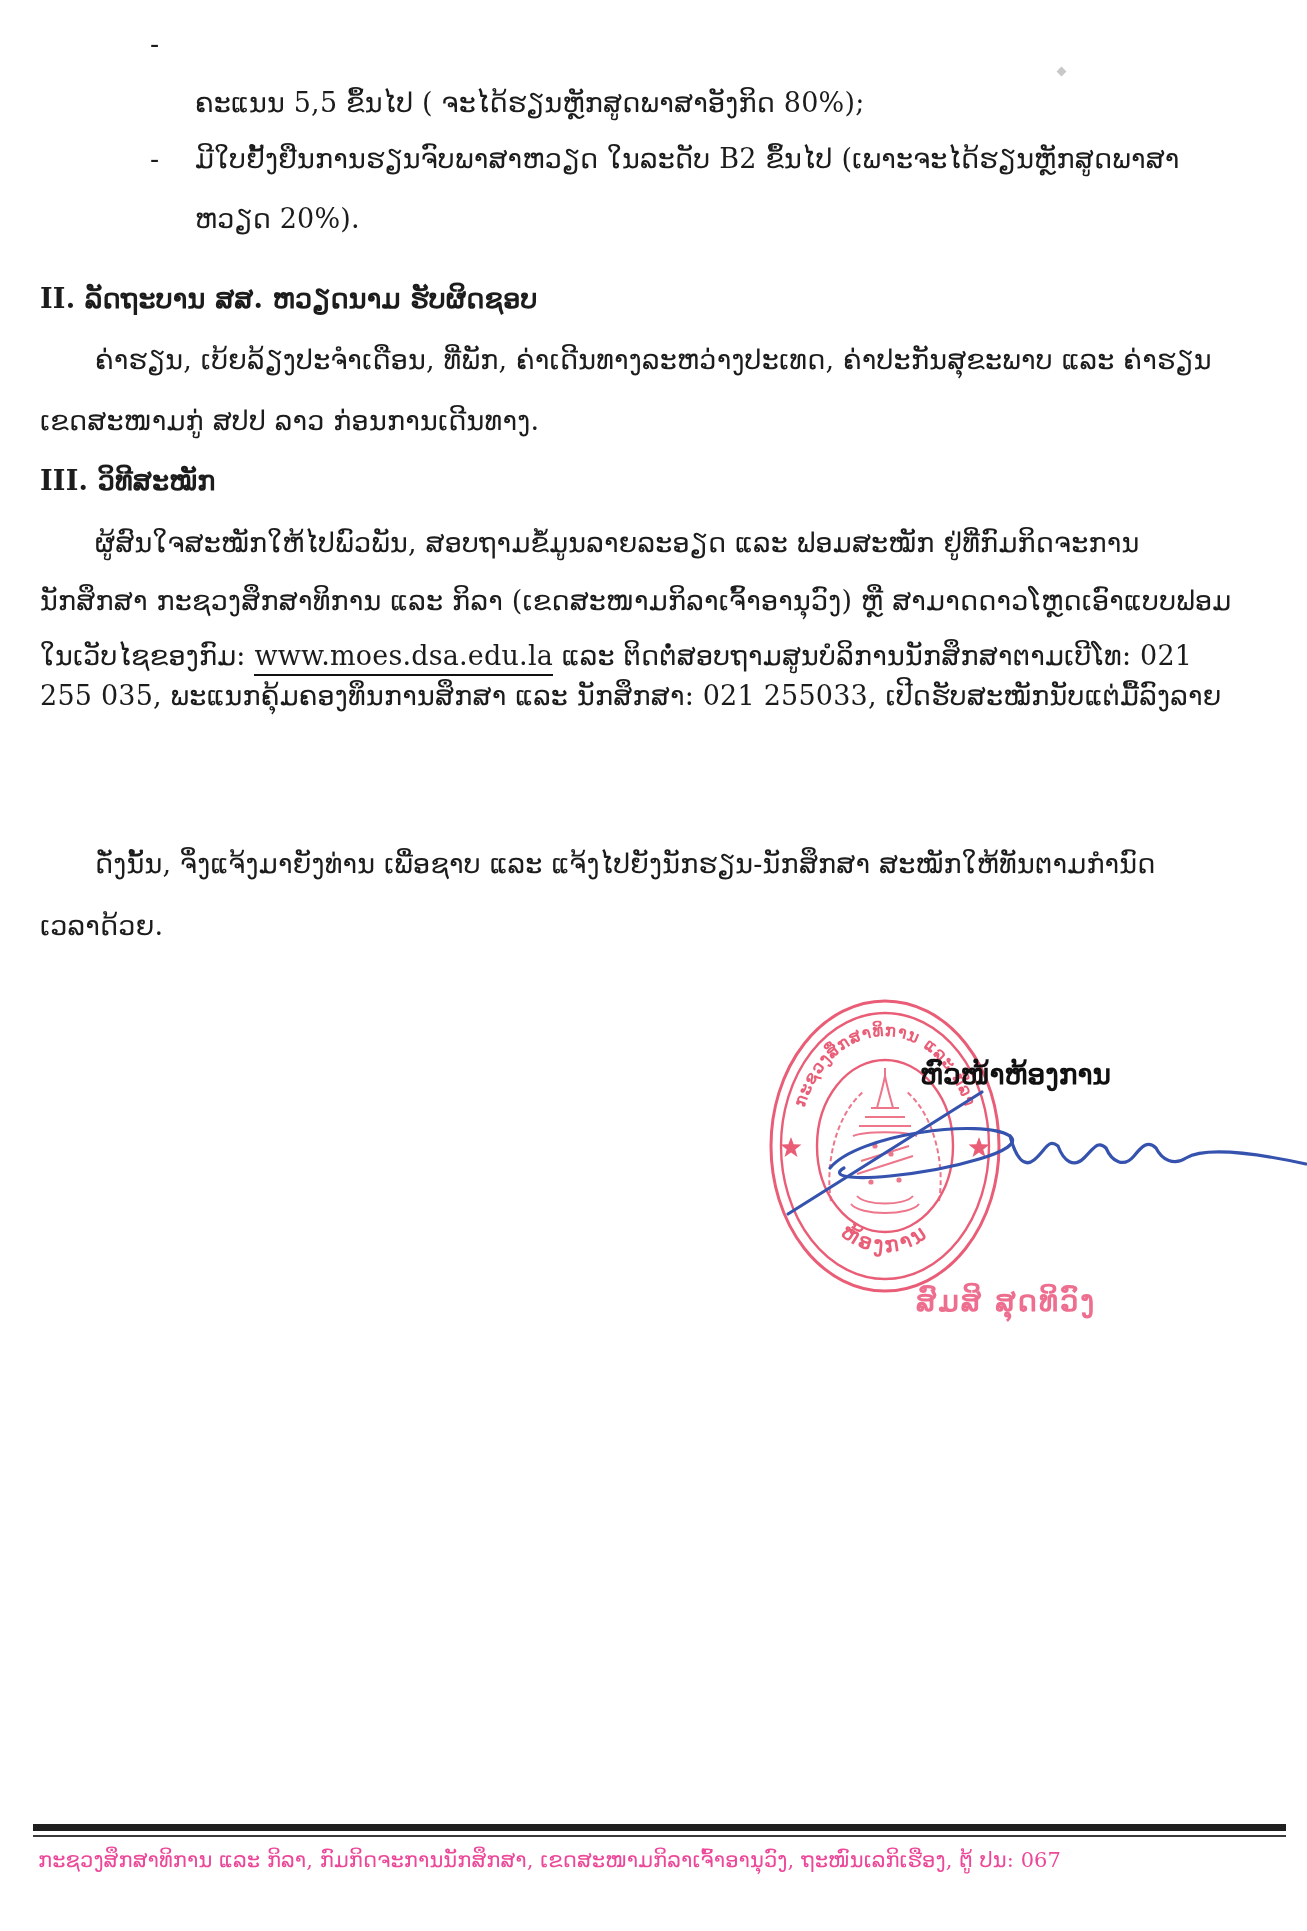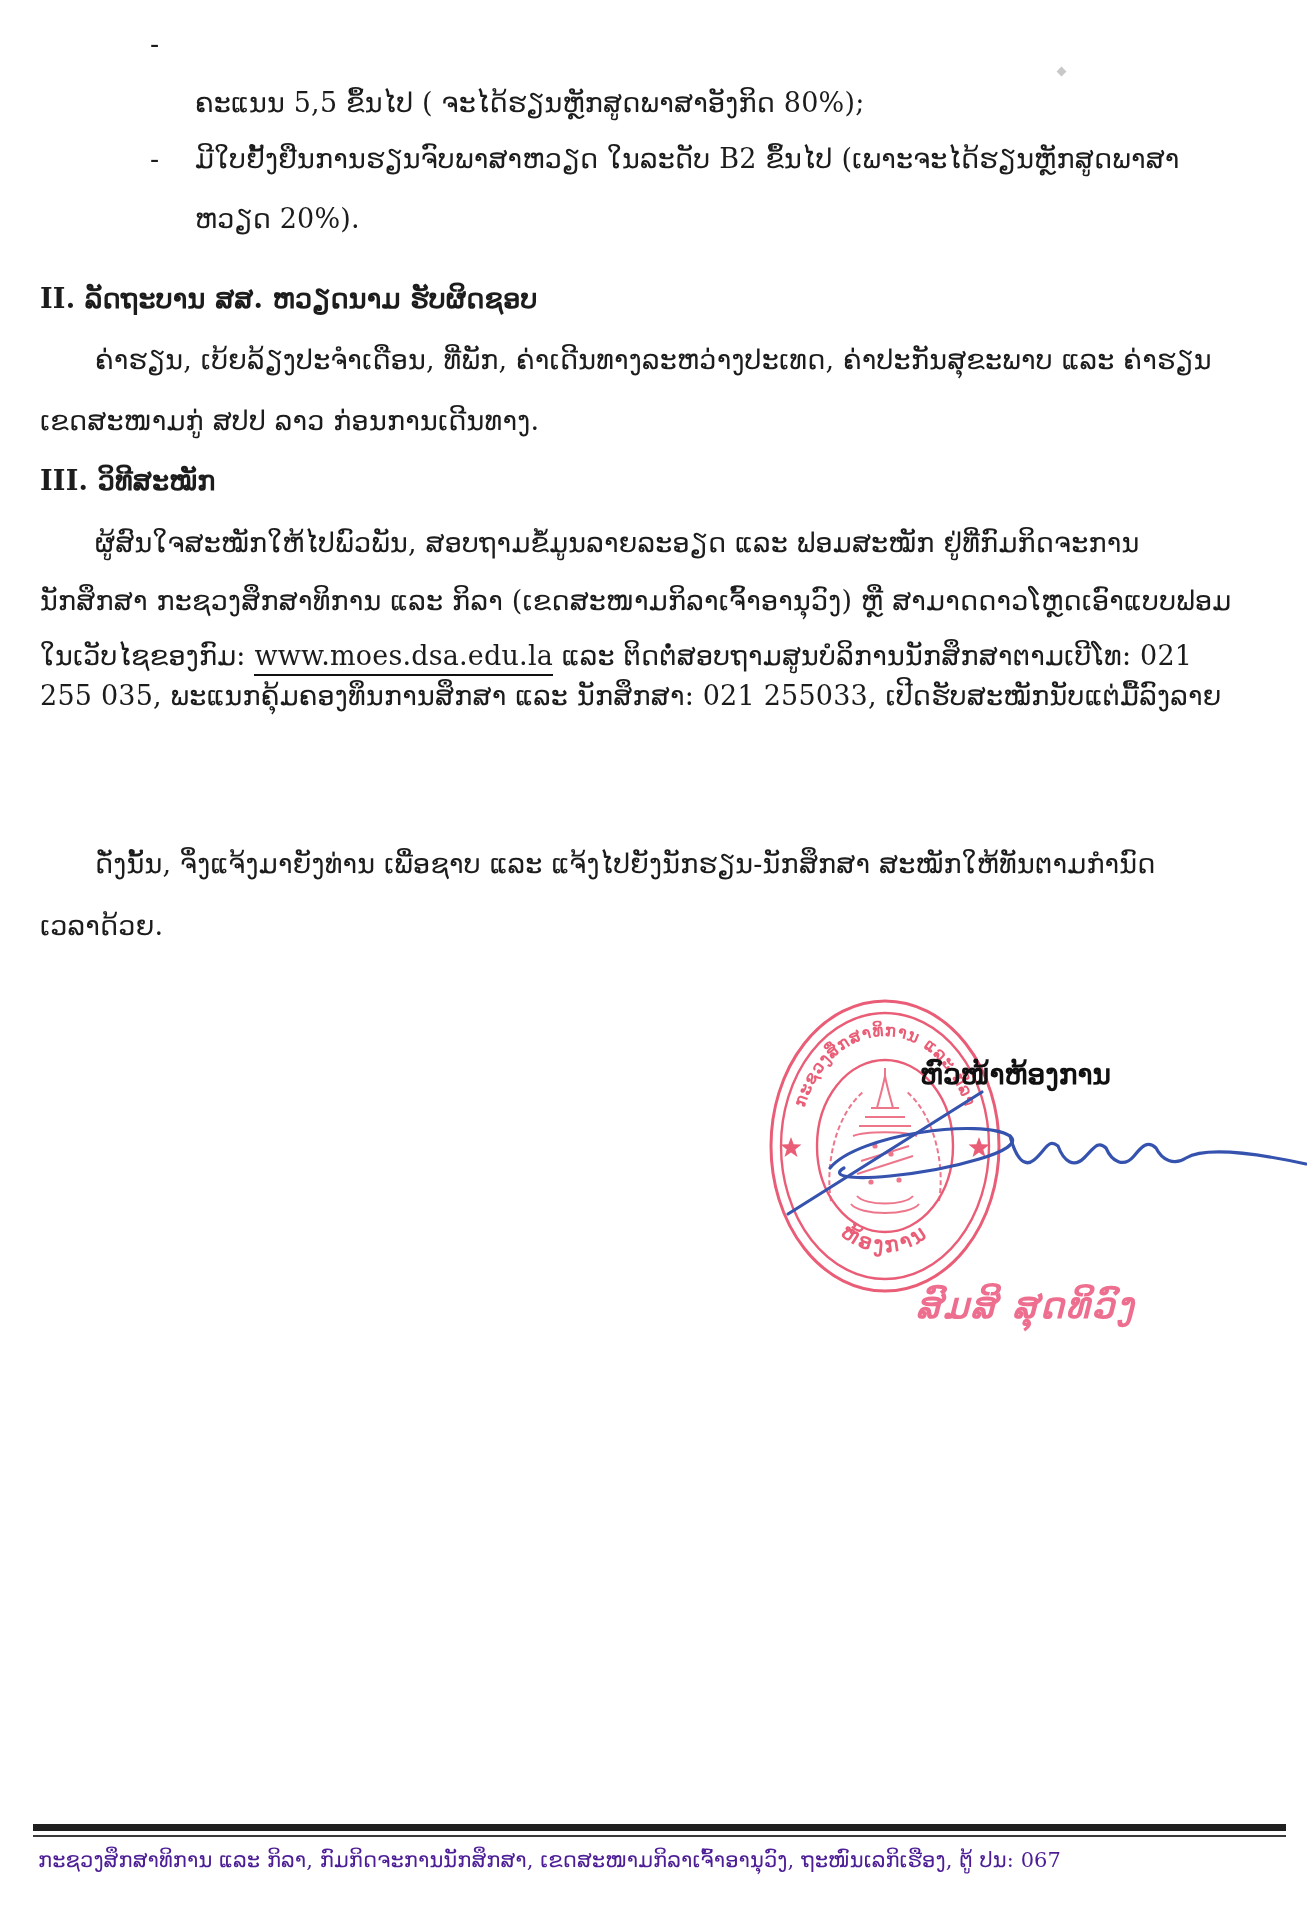--- a/index.html
+++ b/index.html
@@ -19,32 +19,32 @@
     line-height:38px;
     color:#1c1c1c;
     letter-spacing:0.2px;
   }
   .ind{left:95px;}
   .bul{left:195px;}
   .dash{left:150px;width:20px;}
   .hd{font-weight:bold;}
   .url{border-bottom:2px solid #111;padding-bottom:3px;}
   .furl{border-bottom:2px solid #222;padding-bottom:1px;}
-  .foot{font-size:21px;line-height:30px;letter-spacing:0.1px;color:#4c1d95;}
+  .foot{font-size:21px;line-height:30px;letter-spacing:0.1px;color:#ec4899;}
   .rule-bar{position:absolute;left:33px;top:1824px;width:1253px;height:7px;background:#1f1f1f;}
   .rule-thin{position:absolute;left:33px;top:1835px;width:1253px;height:2px;background:#3a3a3a;}
   .stamp-wrap{position:absolute;left:765px;top:996px;width:240px;height:300px;z-index:1;opacity:0.92;}
   .sig-wrap{position:absolute;left:770px;top:1076px;width:537px;height:162px;z-index:2;}
   .sig-title{
     position:absolute;left:920px;top:1058px;z-index:3;
     font-size:28px;font-weight:bold;color:#101010;white-space:nowrap;text-align:center;
   }
   .stamp-name{
     position:absolute;left:916px;top:1284px;z-index:3;
-    font-size:36px;font-weight:bold;white-space:nowrap;letter-spacing:2px;font-style:italic;
+    font-size:29px;font-weight:bold;white-space:nowrap;letter-spacing:2px;
   }
   .speck{
     position:absolute;left:1058px;top:68px;width:7px;height:7px;
     background:#9a9a9a;opacity:0.55;transform:rotate(45deg);
   }
 </style>
 </head>
 <body>
 
 <div class="page">

